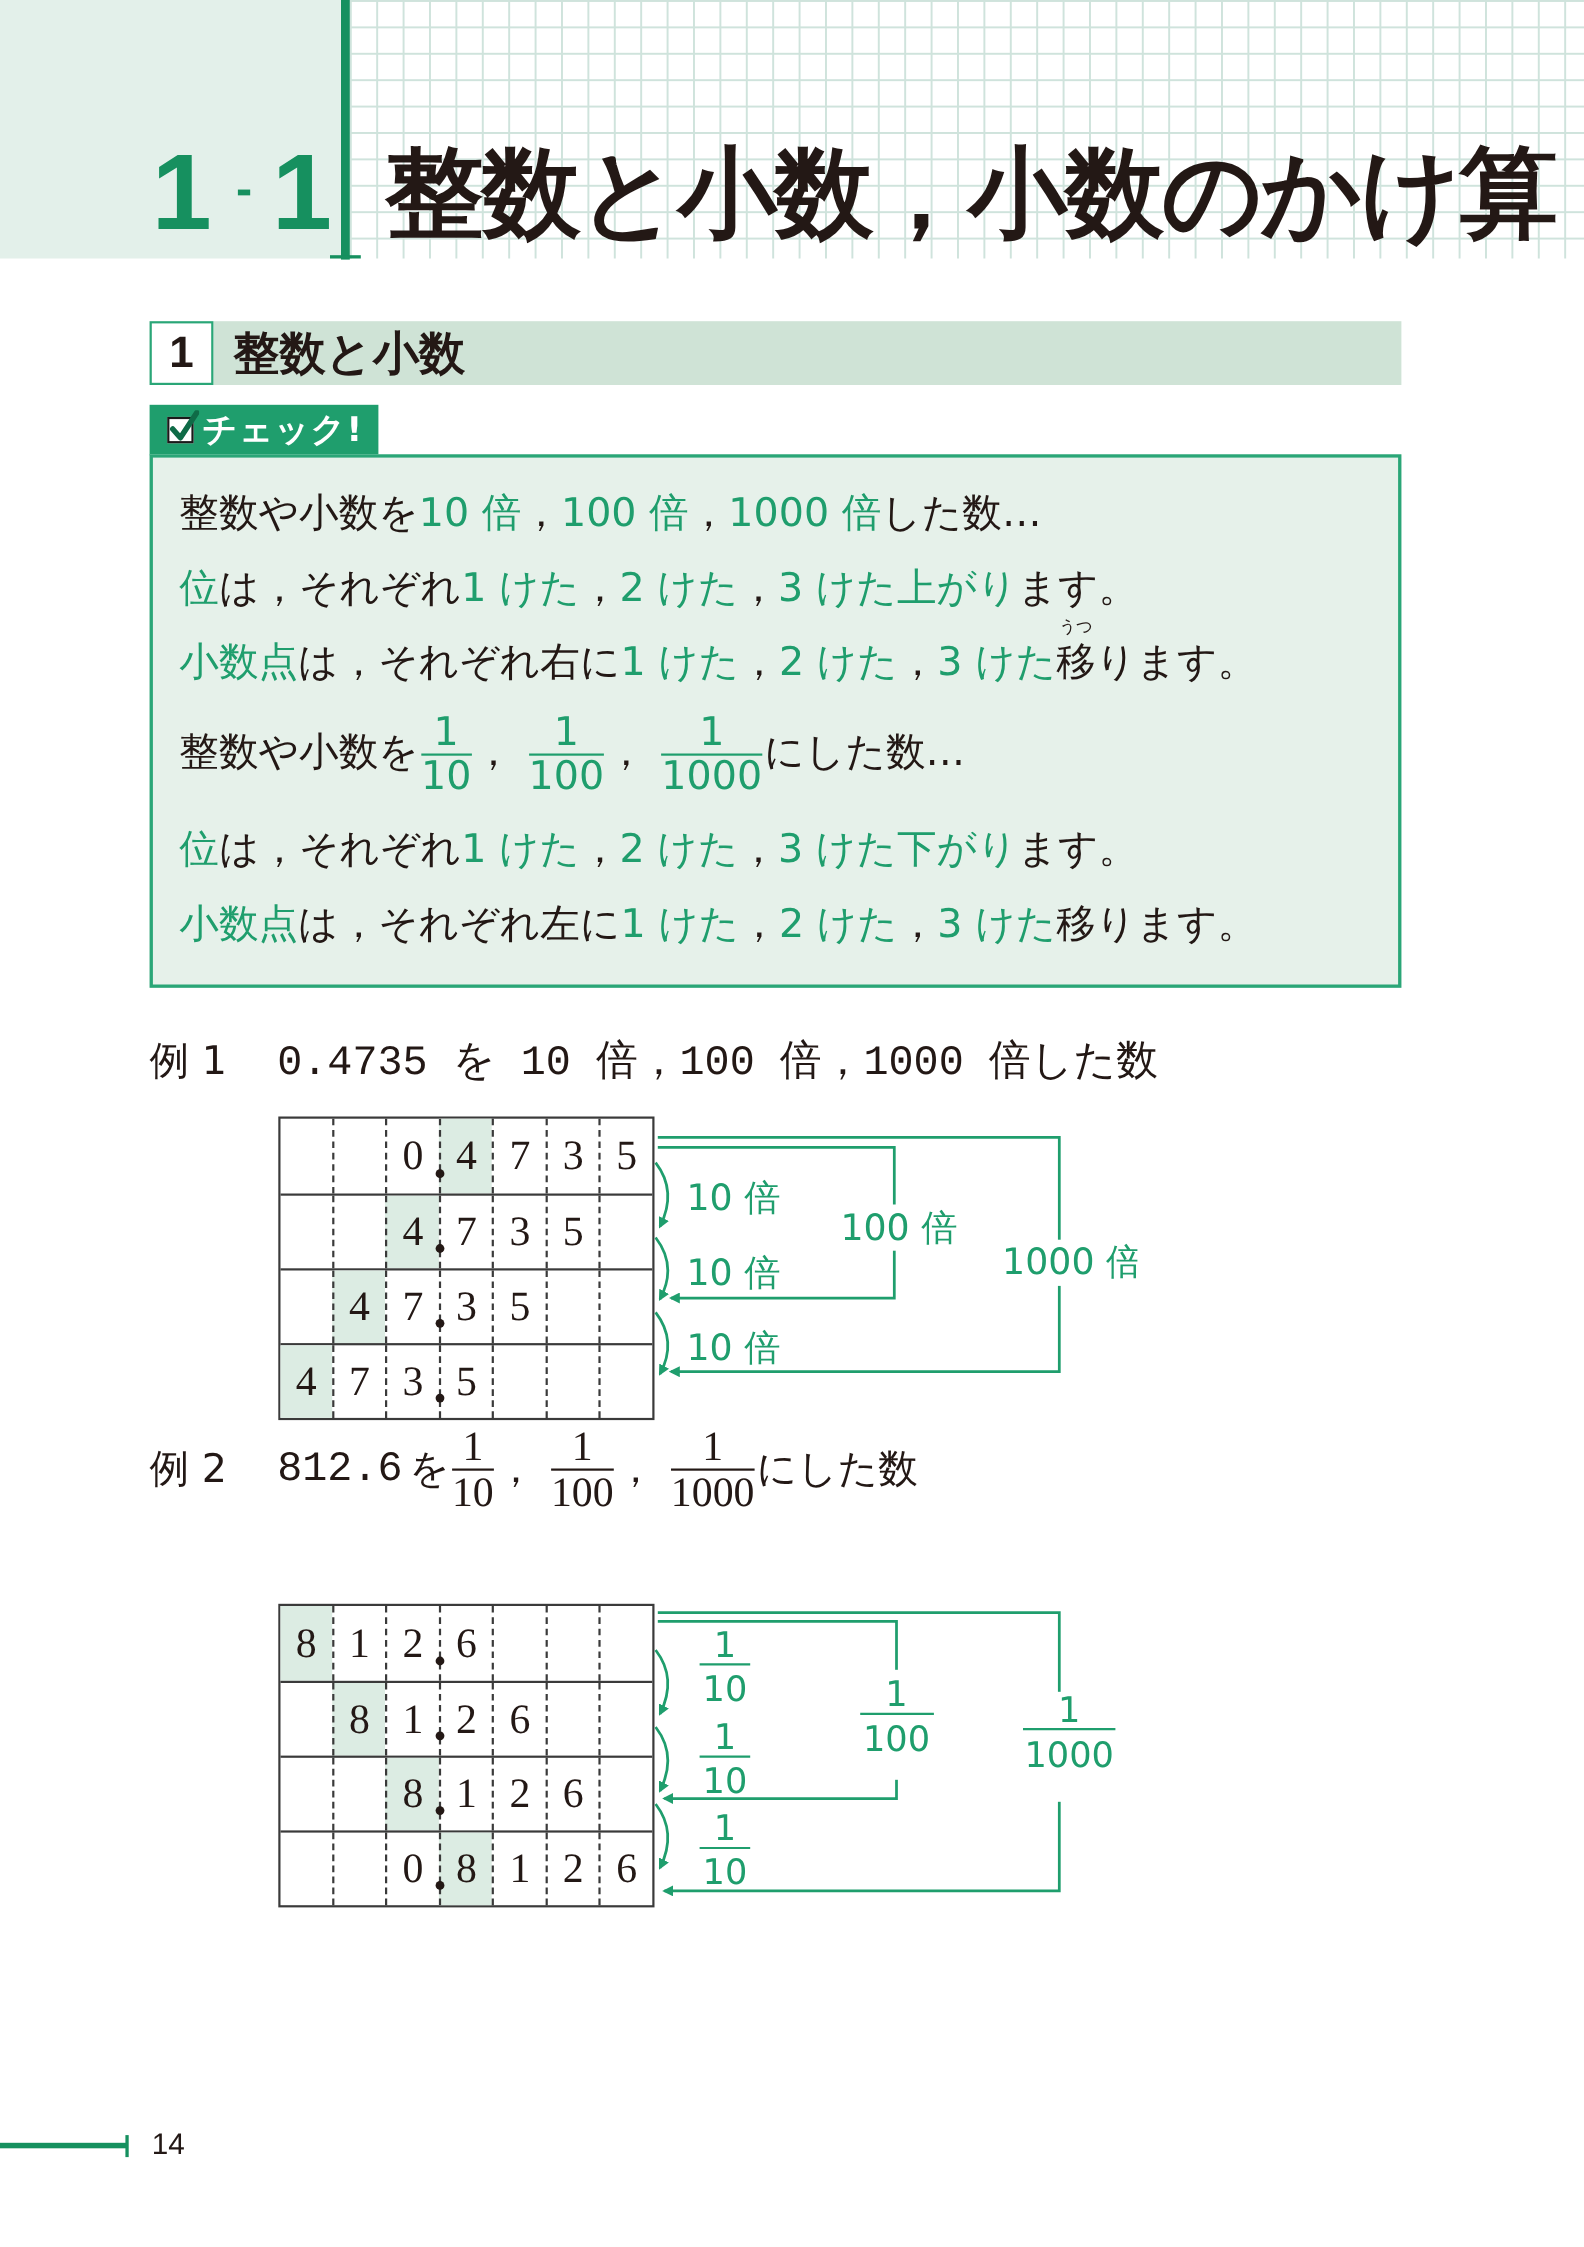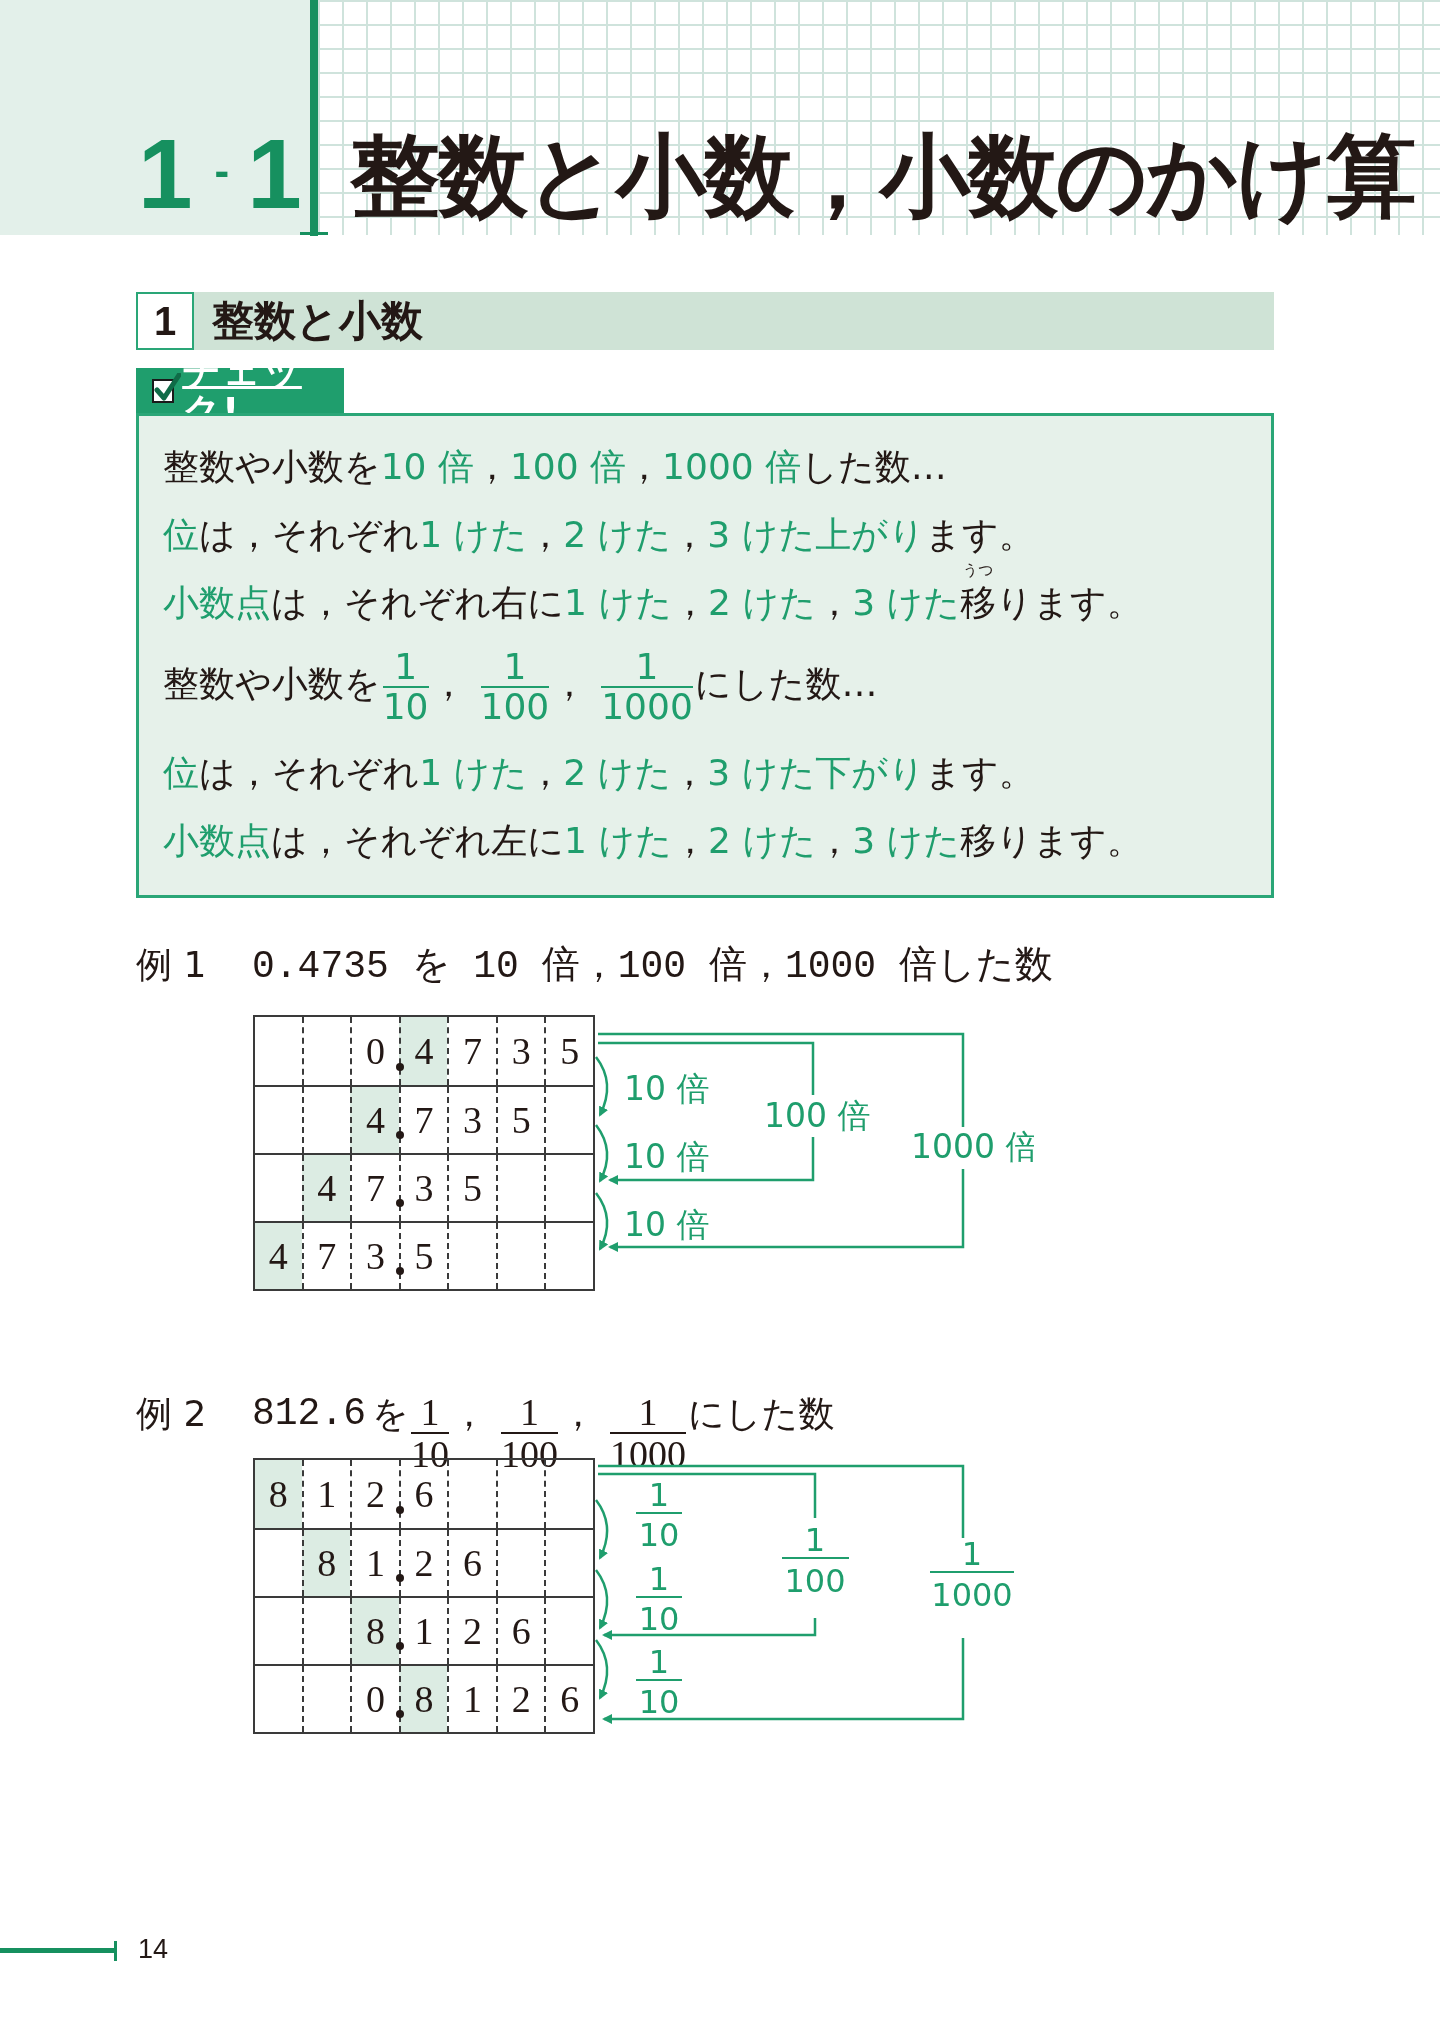--- a/index.html
+++ b/index.html
@@ -43,21 +43,21 @@
     font-weight: bold; font-size: 42px; color: #231815; white-space: nowrap;
   }
 
   
   .check-tab {
     position: absolute; left: 136px; top: 368px; width: 208px; height: 46px; background: #1f9e6d;
     display: flex; align-items: center; padding-left: 16px; gap: 8px;
   }
   .check-icon { width: 24px; height: 24px; background: #fff; border: 2px solid #1a1a1a; position: relative; }
   .check-icon svg { position: absolute; left: -1px; top: -8px; }
-  .check-label { color: #fff; font-weight: bold; font-size: 38px; line-height: 40px; letter-spacing: 1px; text-decoration: underline; }
+  .check-label { color: #fff; font-weight: bold; font-size: 31px; line-height: 40px; letter-spacing: 1px; }
   .check-box {
     position: absolute; left: 136px; top: 413px; width: 1138px; height: 485px;
     background: #e6f1ea; border: 3px solid #2aa677;
   }
   .cline {
     position: absolute; left: 24px; font-size: 36px; line-height: 44px; white-space: nowrap; color: #231815;
     font-family: "DejaVu Serif", serif;
   }
   .cline .g { color: #1f9e6d; font-family: "DejaVu Sans", sans-serif; }
   .cline .k { font-family: "DejaVu Sans", sans-serif; }
@@ -223,21 +223,21 @@
     <rect x="200" y="80" width="40" height="42" fill="#fff"></rect>
     <rect x="350" y="112" width="40" height="42" fill="#fff"></rect>
     <text x="30" y="85" font-size="33">10 倍</text>
     <text x="30" y="153" font-size="33">10 倍</text>
     <text x="30" y="221" font-size="33">10 倍</text>
     <text x="170" y="112" font-size="33">100 倍</text>
     <text x="317" y="143" font-size="33">1000 倍</text>
   </svg>
 </div>
 
-<div class="ex-title" style="top:1392px; display:flex; align-items:flex-start; height:88px;">
+<div class="ex-title" style="top:1292px; display:flex; align-items:center; height:88px;">
   <span class="lbl">例 2</span>
   <span class="body">812.6</span>
   <span class="jp" style="margin-left:6px;">を</span>
   <span class="frac">
       <span class="num">1</span>
       <span class="bar"></span>
       <span class="den">10</span>
     </span>
   <span class="jp">，</span>
   <span class="frac" style="margin-left:14px;">

